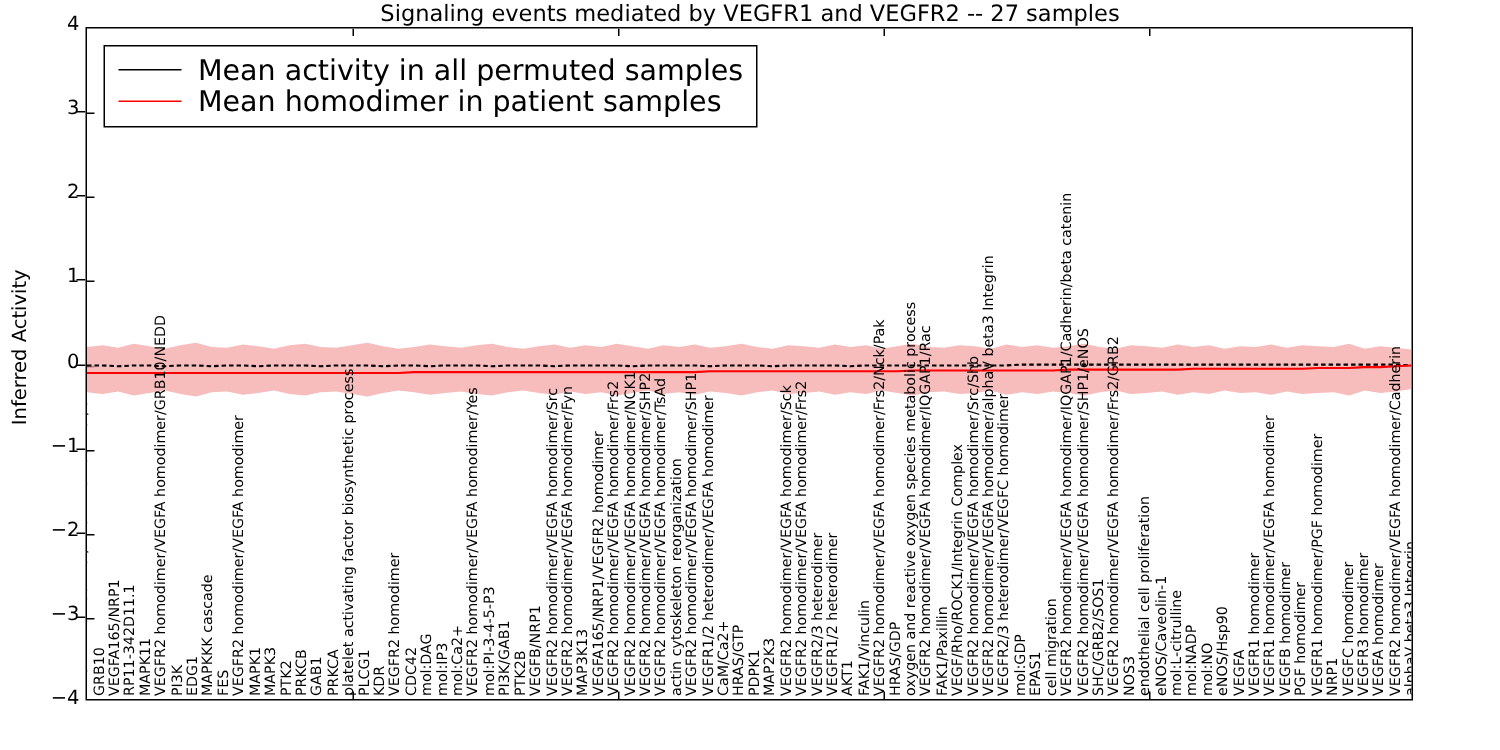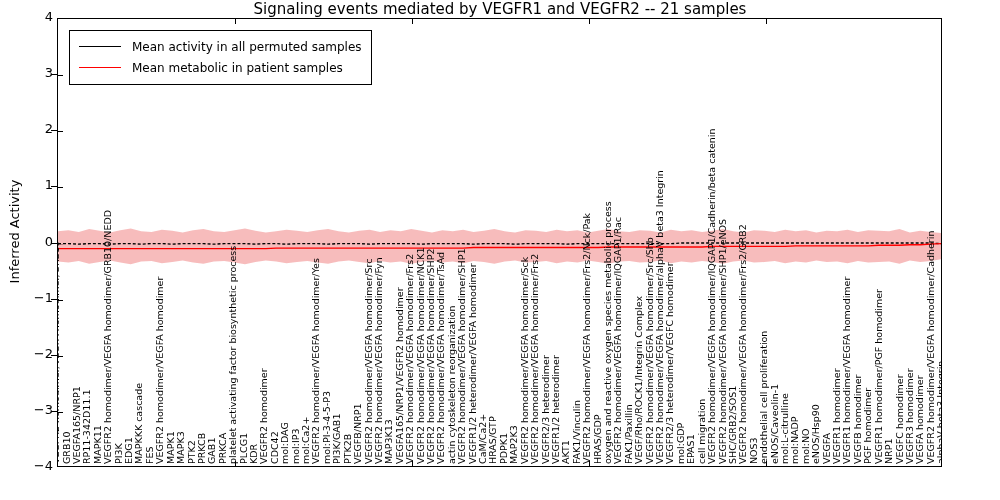--- a/index.html
+++ b/index.html
@@ -22,28 +22,28 @@
   svg.series{position:absolute;left:0;top:0;width:100%;height:100%;}
 
   
   .xlab{position:absolute;bottom:2px;font-size:9.5px;color:#000;white-space:nowrap;
         transform-origin:left bottom;transform:rotate(-90deg);line-height:10px;}
 
   .legend{position:absolute;left:11px;top:11px;border:1px solid #000;background:#fff;padding:5px 9px 6px 9px;}
   .legrow{display:flex;align-items:center;height:21px;}
   .legline{width:42px;height:0;border-top:1.6px solid #000;margin-right:11px;}
   .legline.red{border-top-color:#ff0000;}
-  .legtxt{font-size:12px;color:#000;}
+  .legtxt{font-size:19px;color:#000;}
 </style>
 </head>
 <body>
 
 <div id="stage">
 
-  <div class="title">Signaling events mediated by VEGFR1 and VEGFR2 -- 21 samples</div>
+  <div class="title">Signaling events mediated by VEGFR1 and VEGFR2 -- 27 samples</div>
 
   <div class="ylabel">Inferred Activity</div>
 
   <div id="yticks">
       <div class="ytick" style="top: 467px;">−4</div>
       <div class="ytick" style="top: 410.875px;">−3</div>
       <div class="ytickmark" style="top: 410.875px;"></div>
       <div class="ytick" style="top: 354.75px;">−2</div>
       <div class="ytickmark" style="top: 354.75px;"></div>
       <div class="ytick" style="top: 298.625px;">−1</div>
@@ -171,17 +171,17 @@
         <div class="xlab" style="left: 888.2px;">alphaV beta3 Integrin</div>
       </div>
 
     <div class="legend">
       <div class="legrow">
         <span class="legline"></span>
         <span class="legtxt">Mean activity in all permuted samples</span>
       </div>
       <div class="legrow">
         <span class="legline red"></span>
-        <span class="legtxt">Mean metabolic in patient samples</span>
+        <span class="legtxt">Mean homodimer in patient samples</span>
       </div>
     </div>
   </div>
 </div>
 
 </body></html>

